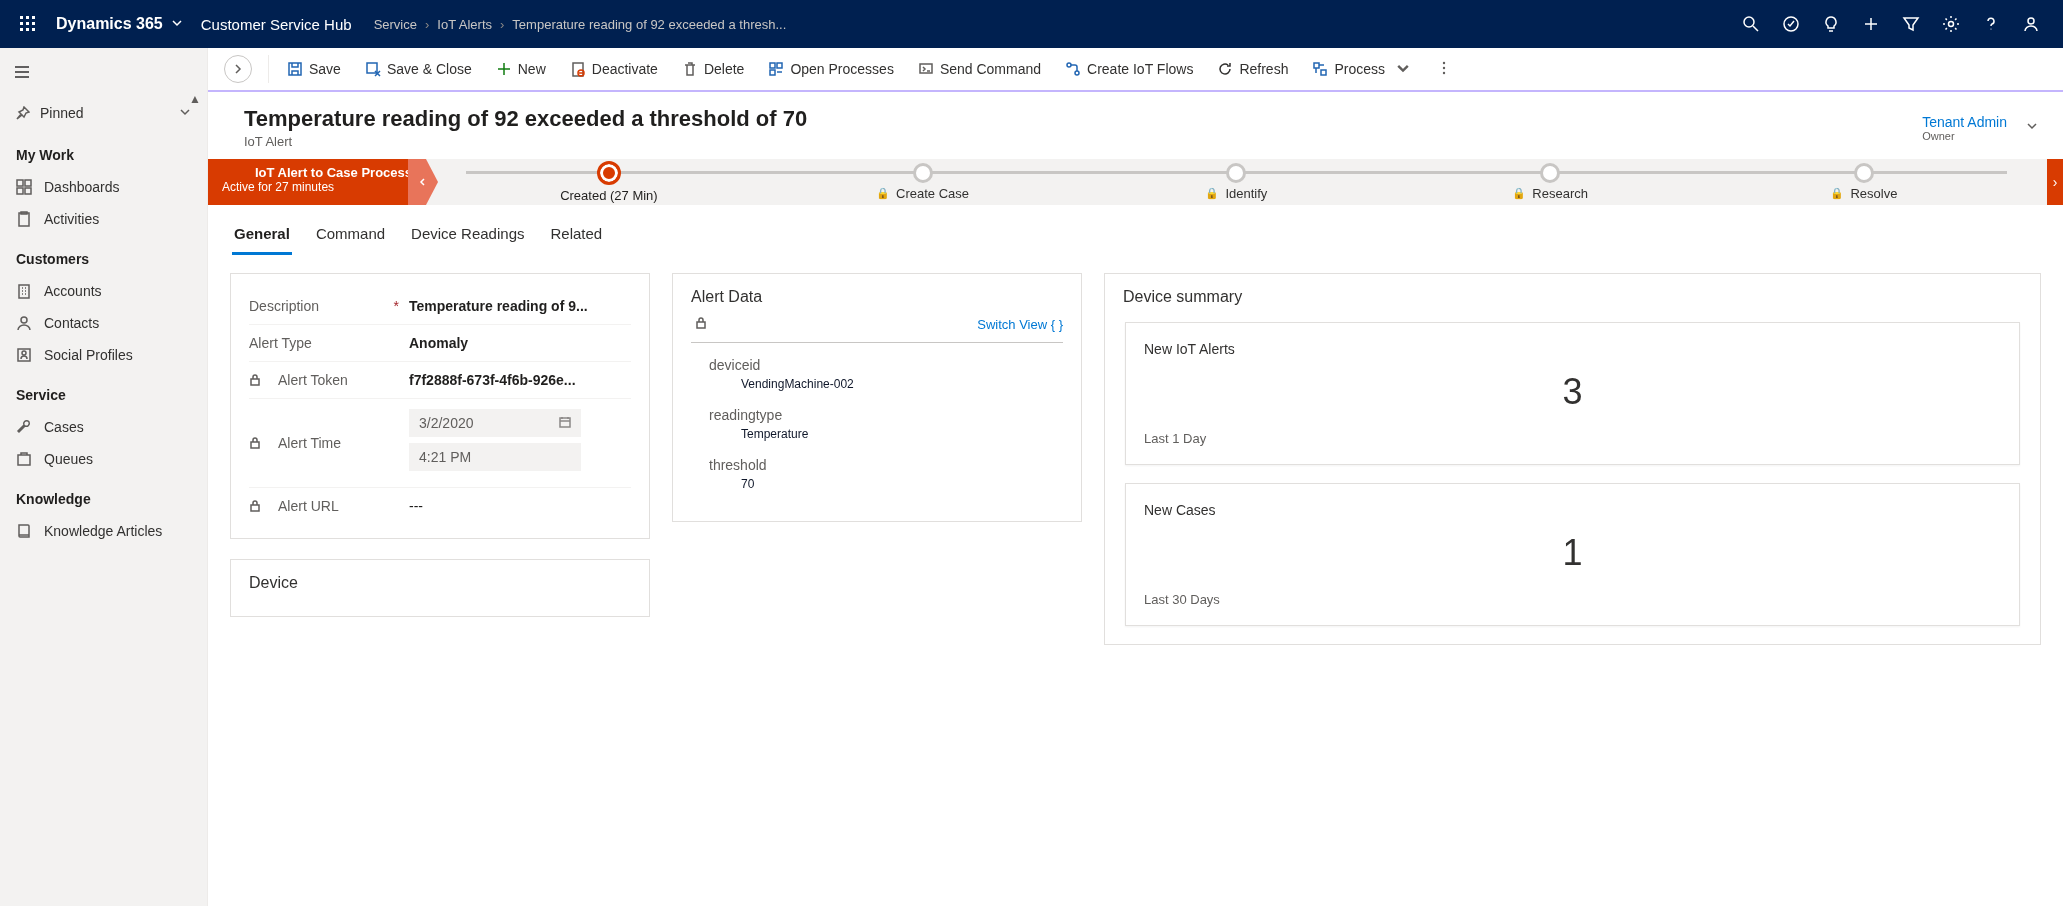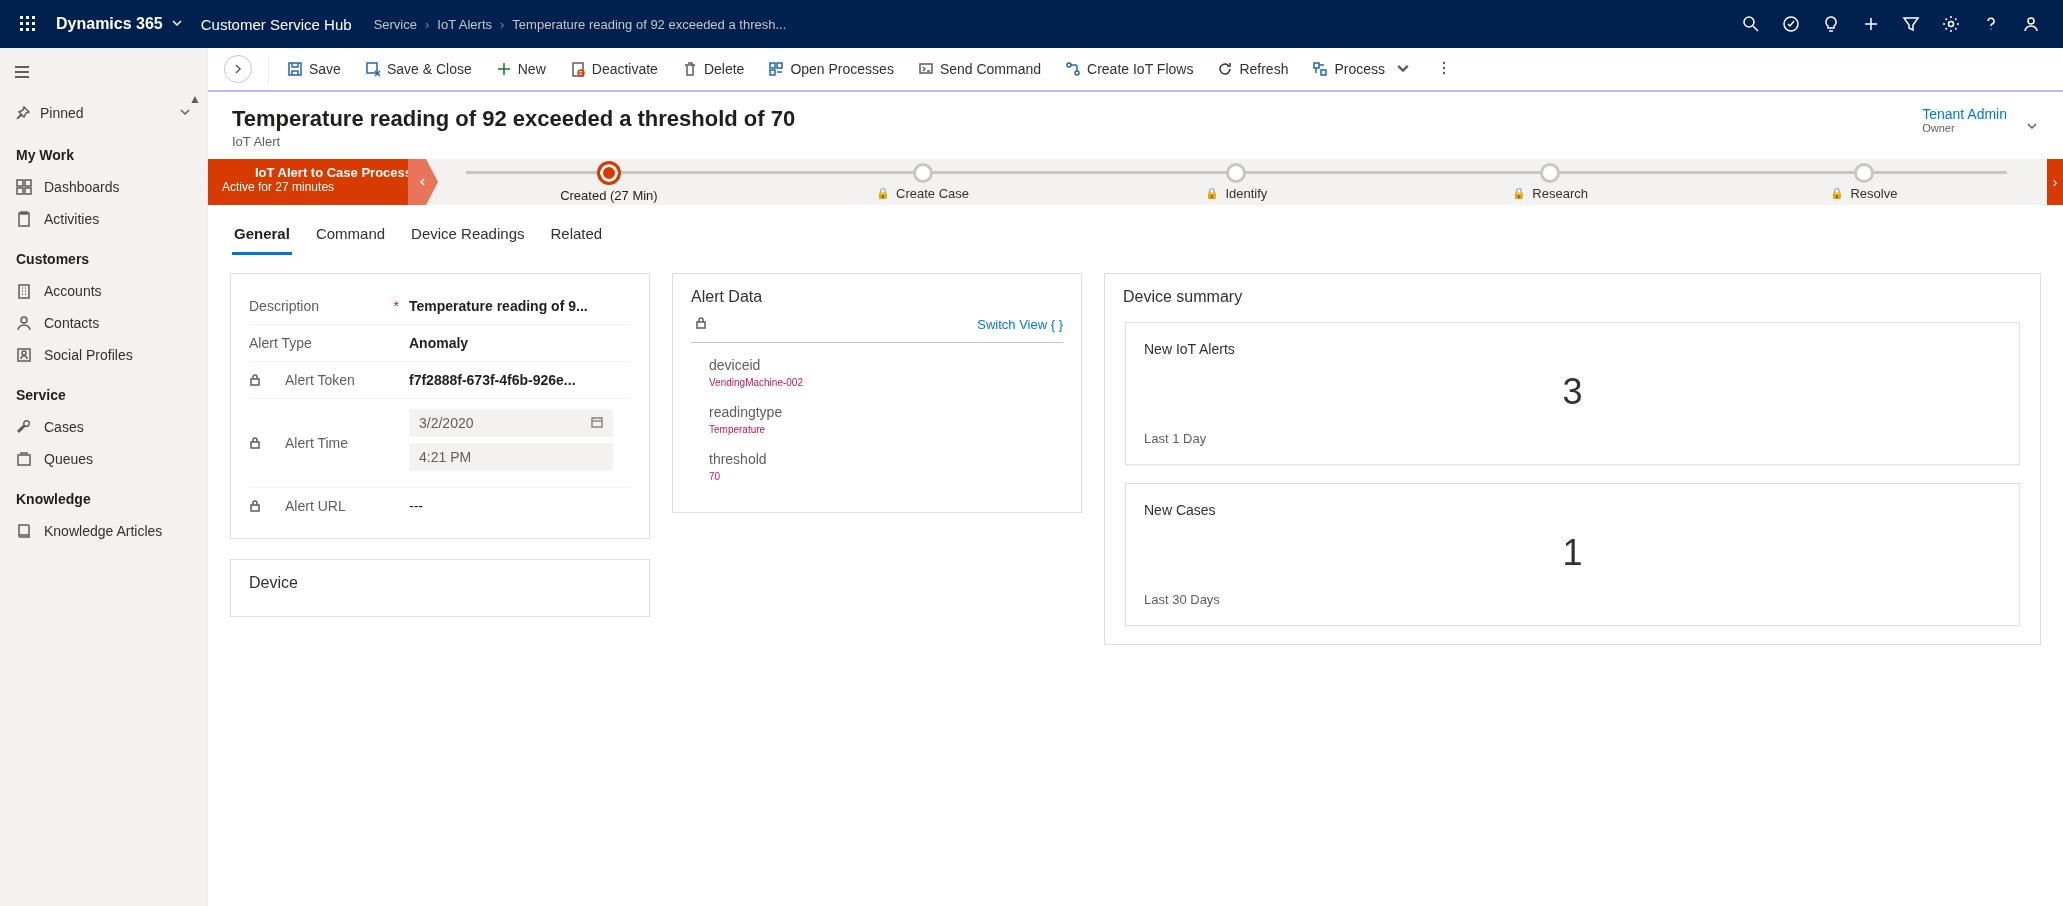--- a/index.html
+++ b/index.html
@@ -35,21 +35,21 @@
 
 
 .cmdbar { height: 44px; border-bottom: 2px solid #c4b5fd; display: flex; align-items: center; padding: 0 8px; gap: 4px; background: #fff; }
 .cmdbar .cbtn { display: flex; align-items: center; gap: 6px; padding: 6px 10px; cursor: pointer; font-size: 14px; border-radius: 2px; }
 .cmdbar .cbtn svg { width: 16px; height: 16px; }
 .cmdbar .circ { width: 28px; height: 28px; border-radius: 50%; border: 1px solid #c8c6c4; display: flex; align-items: center; justify-content: center; margin: 0 8px; cursor: pointer; }
 .cmdbar .sepv { width: 1px; height: 28px; background: #edebe9; margin: 0 4px; }
 .cmdbar .more { padding: 6px 12px; cursor: pointer; }
 
 
-.rec-head { padding: 14px 24px 10px; display: flex; align-items: flex-start; }
+.rec-head { padding: 14px 24px 10px; display: flex; align-items: center; margin-left: 12px; }
 .rec-head h1 { font-size: 22px; font-weight: 600; color: #201f1e; }
 .rec-head .sub { font-size: 13px; color: #605e5c; margin-top: 2px; }
 .rec-head .owner { margin-left: auto; text-align: left; }
 .rec-head .owner .nm { color: #0078d4; font-size: 14px; }
 .rec-head .owner .lb { font-size: 11px; color: #605e5c; }
 .rec-head .ownchev { margin-left: 18px; cursor: pointer; color: #605e5c; align-self: center; }
 
 
 .proc { display: flex; align-items: stretch; height: 46px; background: #f3f2f1; position: relative; }
 .proc .pname { background: #d83b01; color: #fff; padding: 6px 14px; width: 218px; position: relative; }
@@ -76,35 +76,35 @@
 .col { display: flex; flex-direction: column; gap: 20px; }
 .col.c1 { flex: 0 0 420px; }
 .col.c2 { flex: 0 0 410px; }
 .col.c3 { flex: 1; }
 .card { border: 1px solid #e1dfdd; background: #fff; padding: 14px 18px; }
 .card h3 { font-size: 16px; font-weight: 400; color: #323130; margin-bottom: 10px; }
 
 
 .frow { display: flex; align-items: center; padding: 10px 0; border-top: 1px solid #f3f2f1; }
 .frow:first-child { border-top: 0; }
-.frow .flabel { width: 160px; font-size: 14px; color: #605e5c; display: flex; align-items: center; gap: 24px; }
+.frow .flabel { width: 160px; font-size: 14px; color: #605e5c; display: flex; align-items: center; gap: 17px; }
 .frow .flabel .req { color: #a4262c; margin-left: auto; margin-right: 10px; }
 .frow .fval { flex: 1; font-size: 14px; color: #201f1e; font-weight: 600; white-space: nowrap; overflow: hidden; text-overflow: ellipsis; }
 .frow .fval.norm { font-weight: 400; }
 .lock-i { width: 12px; height: 12px; }
-.dtbox { background: #f3f2f1; padding: 6px 10px; display: flex; align-items: center; color: #605e5c; width: 204px; margin-bottom: 6px; }
+.dtbox { background: #f3f2f1; padding: 6px 10px; display: flex; align-items: center; color: #605e5c; width: 172px; margin-bottom: 6px; }
 .dtbox .cal { margin-left: auto; }
 
 
 .adata .switch { color: #0078d4; font-size: 13px; cursor: pointer; float: right; }
 .adata .toprow { display: flex; align-items: center; border-bottom: 1px solid #c8c6c4; padding-bottom: 10px; margin-bottom: 14px; padding-left: 4px; }
 .adata .toprow .lck { color: #605e5c; margin-right: auto; }
 .kv { margin-bottom: 16px; padding-left: 18px; }
 .kv .k { font-size: 14px; color: #605e5c; margin-bottom: 4px; }
-.kv .v { font-size: 10px; color: #be185d; }
+.kv .v { font-size: 12px; color: #0f172a; margin-left: 32px; }
 
 
 .sumcard { border: 1px solid #e1dfdd; padding: 18px; margin-bottom: 18px; box-shadow: 0 1px 2px rgba(0,0,0,.05); margin-left: 20px; margin-right: 20px; }
 .sumcard .t { font-size: 14px; color: #323130; margin-bottom: 14px; }
 .sumcard .big { font-size: 36px; font-weight: 400; text-align: center; margin-bottom: 18px; }
 .sumcard .sub { font-size: 13px; color: #605e5c; }
 
 svg { stroke-width: 1.5; }
 </style>
 </head>

